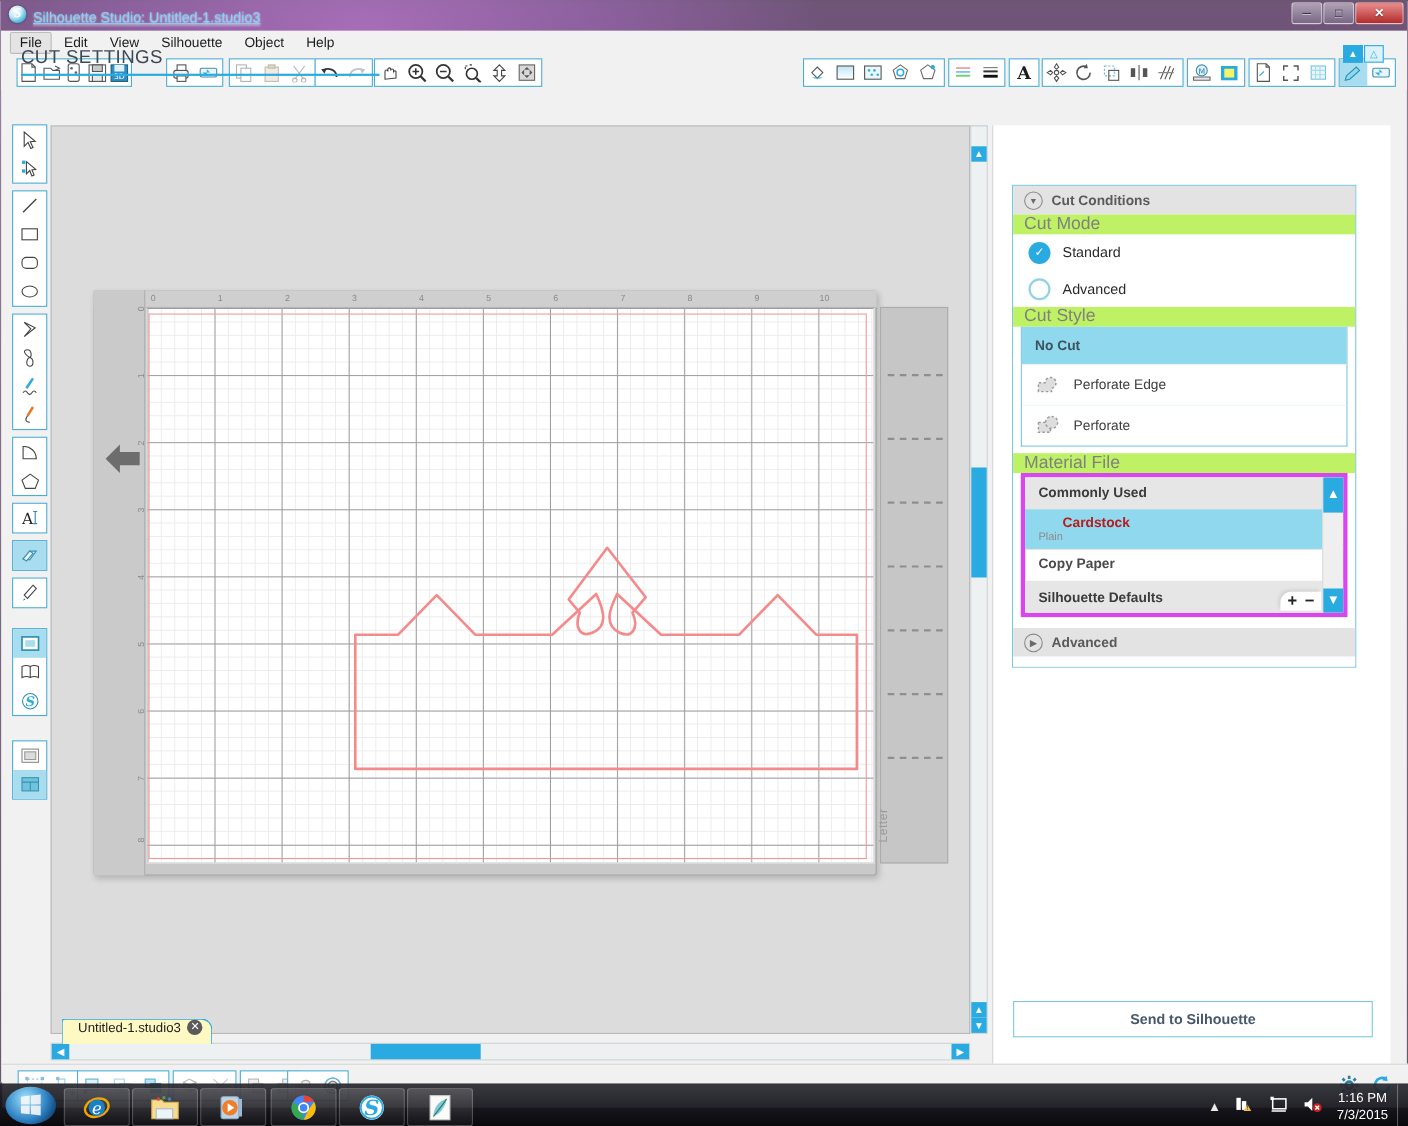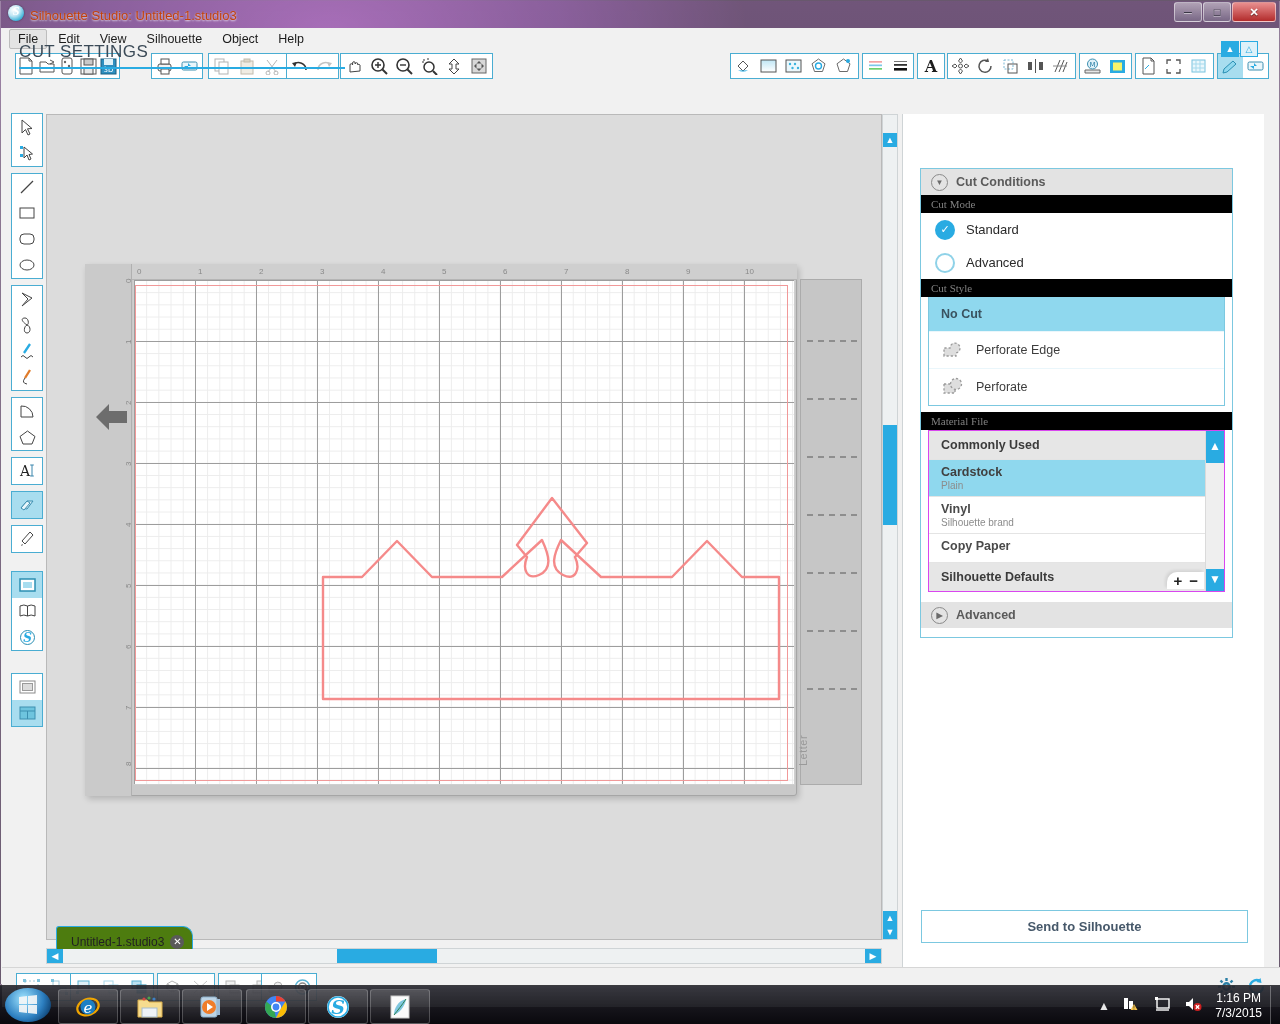--- a/index.html
+++ b/index.html
@@ -23,22 +23,22 @@
   .win-frame{position:absolute;left:0;top:0;width:1280px;height:985px;
     background:linear-gradient(180deg,rgba(190,150,205,.55),rgba(120,80,140,.35));
     border:1px solid rgba(255,255,255,.25);box-sizing:border-box;}
 
   .titlebar{position:absolute;left:0;top:0;right:0;height:26px;}
   .title-ico{position:absolute;left:8px;top:5px;width:16px;height:16px;border-radius:50%;
     background:radial-gradient(circle at 35% 30%,#fff,#bfe6f4 40%,#39b2d8 75%,#1d7fa6);
     box-shadow:0 0 2px rgba(0,0,0,.5);}
   .title-ico::after{content:"S";position:absolute;left:0;right:0;top:-1px;text-align:center;
     font:italic bold 12px "Liberation Serif",serif;color:#fff;}
-  .title-text{position:absolute;left:30px;top:8px;font-size:13px;color:#c2410c;
-    text-shadow:0 1px 2px rgba(255,255,255,.85);white-space:nowrap;}
+  .title-text{position:absolute;left:30px;top:8px;font-size:13px;color:#7dd3fc;
+    text-shadow:0 1px 2px rgba(255,255,255,.85);white-space:nowrap;text-decoration:underline;}
   .win-btns{position:absolute;right:4px;top:2px;display:flex;gap:1px;}
   .wb{width:28px;height:20px;border:1px solid rgba(255,255,255,.5);border-radius:3px;
     background:linear-gradient(180deg,rgba(255,255,255,.45),rgba(140,140,160,.35));
     color:#20202c;font-size:11px;line-height:18px;text-align:center;box-sizing:border-box;
     text-shadow:0 1px 0 rgba(255,255,255,.6);}
   .wb.close{width:44px;background:linear-gradient(180deg,#e98e8e,#b22b2b);color:#fff;
     text-shadow:0 1px 1px rgba(0,0,0,.5);font-weight:bold;}
 
   
   .client{position:absolute;left:1px;top:28px;width:1278px;height:956px;background:#f1f1f1;}
@@ -103,61 +103,61 @@
   .vs-thumb{position:absolute;left:0;right:0;top:310px;height:100px;background:#29abe2;}
   .sb-arrow{position:absolute;left:0;right:0;height:14px;background:#29abe2;
     display:flex;align-items:center;justify-content:center;color:#fff;font-size:9px;}
   .hscroll{position:absolute;left:45px;top:920px;width:836px;height:16px;background:#eef1f2;
     border:1px solid #cfd4d6;box-sizing:border-box;}
   .hs-thumb{position:absolute;top:0;bottom:0;left:290px;width:100px;background:#29abe2;}
   .expander{position:absolute;left:881px;top:86px;width:16px;height:18px;background:#29abe2;
     color:#fff;font-size:10px;display:flex;align-items:center;justify-content:center;}
 
   
-  .doctab{position:absolute;left:55px;top:898px;height:22px;background:#4d7c0f;
+  .doctab{position:absolute;left:55px;top:898px;height:22px;background:#fef9c3;
     border:1px solid #29abe2;border-bottom:none;padding:0 8px 0 14px;
-    display:flex;align-items:flex-end;gap:6px;font-size:12px;color:#222;
+    display:flex;align-items:flex-start;gap:6px;font-size:12px;color:#222;
     border-radius:3px 10px 0 0;}
   .tabclose{width:14px;height:14px;border-radius:50%;background:#5a5a5a;color:#fff;
     font-size:10px;line-height:14px;text-align:center;}
 
   
   .rpanel{position:absolute;left:901px;top:86px;width:362px;height:856px;background:#fff;
     border-left:1px solid #cfd4d6;box-sizing:border-box;}
   .rp-title{position:absolute;left:18px;top:14px;font-size:17px;color:#3b4a57;letter-spacing:.4px;}
   .rp-rule{position:absolute;left:18px;top:39px;width:326px;height:0;border-top:2px solid #29abe2;}
   .rp-caret{position:absolute;top:13px;width:18px;height:16px;border:1px solid #29abe2;
     box-sizing:border-box;display:flex;align-items:center;justify-content:center;font-size:9px;}
   .rp-caret.filled{left:1220px;background:#29abe2;color:#fff;}
   .rp-caret.outline{left:1239px;background:#ddf1f9;color:#29abe2;}
 
   .card{position:absolute;left:919px;top:140px;width:313px;background:#fff;
     border:1px solid #7cc8e0;box-sizing:border-box;}
   .sec-head{height:26px;background:#e3e3e3;display:flex;align-items:center;gap:8px;
     padding-left:10px;font-weight:bold;font-size:12.5px;color:#5a5a5a;}
   .circ-btn{width:17px;height:17px;border-radius:50%;border:1.5px solid #8a8a8a;
     display:flex;align-items:center;justify-content:center;font-size:8px;color:#6a6a6a;box-sizing:border-box;}
-  .sub-head{height:18px;background:#000000;display:flex;align-items:center;padding-left:10px;
-    font-size:11px;color:#808080;font-family:Liberation Serif, serif;}
+  .sub-head{height:18px;background:#bef264;display:flex;align-items:center;padding-left:10px;
+    font-size:16px;color:#808080;}
   .radio-row{height:33px;display:flex;align-items:center;padding-left:14px;gap:11px;font-size:13px;color:#2a2a2a;}
   .radio{width:20px;height:20px;border-radius:50%;box-sizing:border-box;}
   .radio.on{background:#29abe2;color:#fff;display:flex;align-items:center;justify-content:center;font-size:11px;}
   .radio.off{border:2px solid #8fd2e8;background:#fff;}
 
   .style-list{margin:0 7px 0 7px;border:1px solid #7cc8e0;border-top:none;}
   .style-item{height:36px;display:flex;align-items:center;gap:9px;padding-left:12px;
     font-size:12.5px;color:#3d3d3d;border-top:1px solid #eaf6fb;}
   .style-item.sel{background:#8fd8ee;color:#3a5360;font-weight:bold;border-top:none;height:34px;}
 
-  .mat-list{margin:0 7px;border:1px solid #d946ef;position:relative;}
+  .mat-list{margin:0 7px;border:4px solid #d946ef;position:relative;}
   .mat-row{padding:5px 12px;border-bottom:1px solid #e4e4e4;}
   .mat-row.hdr{background:#e6e6e6;font-weight:bold;color:#3b3b3b;font-size:12.5px;padding:7px 12px;}
   .mat-row.sel{background:#8fd8ee;}
   .mat-name{font-size:12.5px;font-weight:bold;color:#4a4a4a;}
-  .mat-row.sel .mat-name{color:#404040;}
+  .mat-row.sel .mat-name{color:#b91c1c;margin-left:22px;}
   .mat-sub{font-size:10px;color:#8c8c8c;margin-top:1px;}
   .mat-sb{position:absolute;right:0;top:0;bottom:0;width:18px;background:#efefef;border-left:1px solid #dadada;}
   .mat-sb .up{position:absolute;top:0;left:0;right:0;height:32px;background:#29abe2;
     color:#fff;text-align:center;font-size:12px;line-height:30px;}
   .mat-sb .dn{position:absolute;bottom:0;left:0;right:0;height:22px;background:#29abe2;
     color:#fff;text-align:center;font-size:12px;line-height:20px;}
   .plusminus{position:absolute;right:20px;bottom:2px;background:#fff;border-radius:10px 0 0 0;
     padding:0 6px;font-size:15px;font-weight:bold;color:#222;display:flex;gap:7px;
     box-shadow:-2px -2px 3px rgba(0,0,0,.08);}
 
@@ -751,24 +751,20 @@
         </div>
 
         <div class="sub-head" style="margin-top:6px">Material File</div>
         <div class="mat-list">
           <div class="mat-row hdr">
             <span>Commonly Used</span>
           </div>
           <div class="mat-row sel">
             <div class="mat-name">Cardstock</div>
             <div class="mat-sub">Plain</div>
-          </div>
-          <div class="mat-row">
-            <div class="mat-name">Vinyl</div>
-            <div class="mat-sub">Silhouette brand</div>
           </div>
           <div class="mat-row" style="padding-bottom:9px">
             <div class="mat-name">Copy Paper</div>
           </div>
           <div class="mat-row hdr" style="border-bottom:none">
             <span>Silhouette Defaults</span>
           </div>
           <div class="mat-sb">
             <div class="up">▲</div>
             <div class="dn">▼</div>

